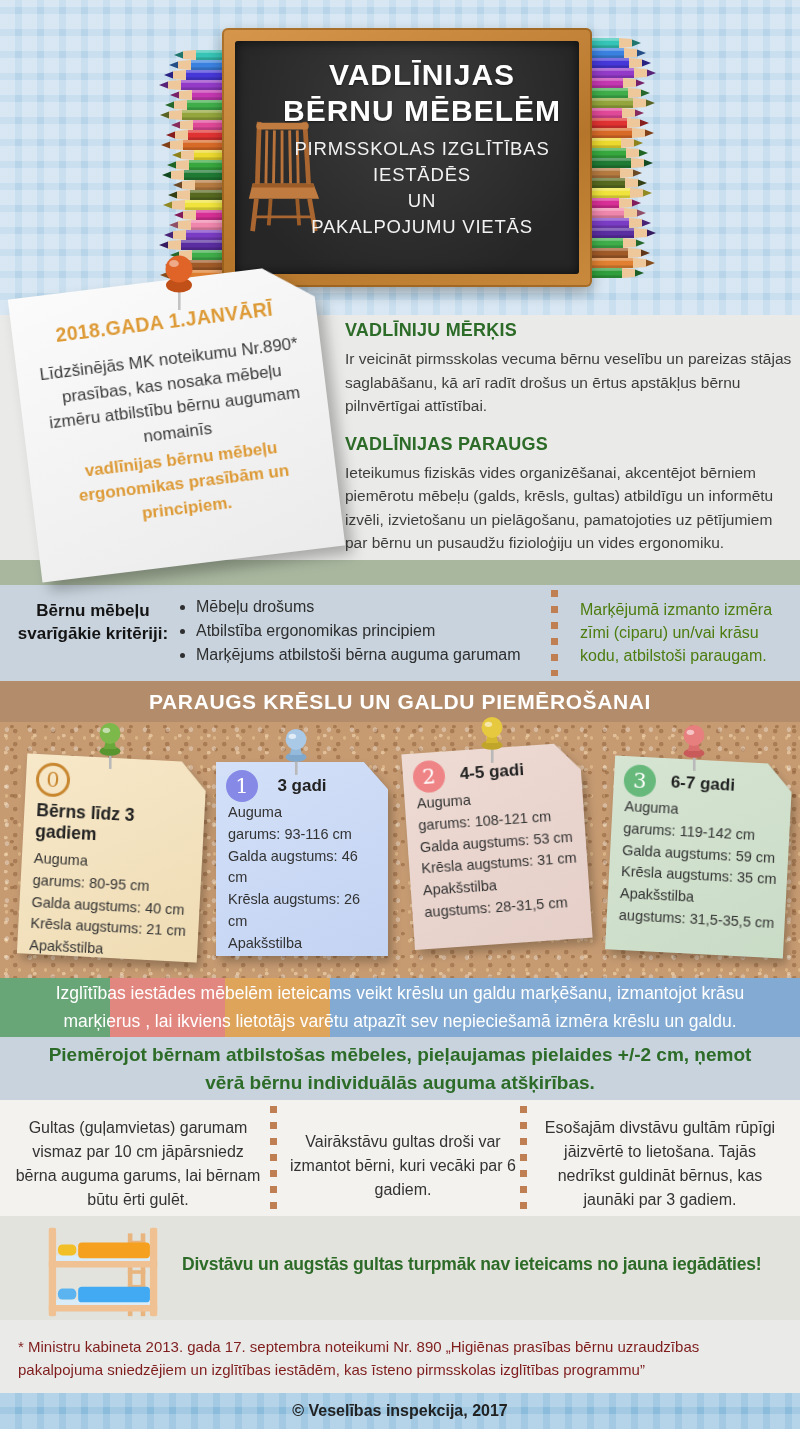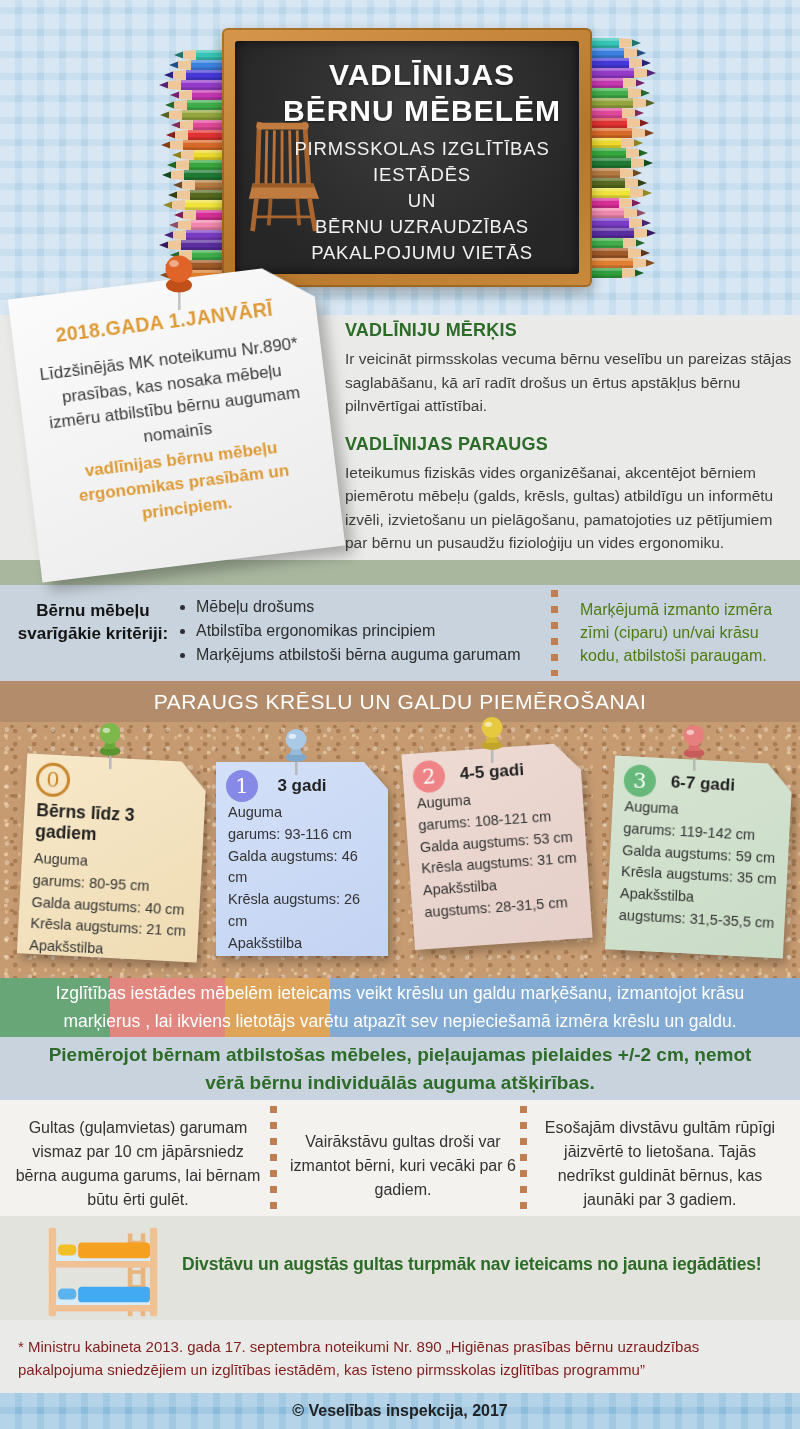--- a/index.html
+++ b/index.html
@@ -9,21 +9,21 @@
   
   .sec{position:absolute;left:0;width:800px;}
   .gingham{background-color:#b7d4e9;background-image:
      repeating-linear-gradient(0deg,rgba(255,255,255,.26) 0 15px,transparent 15px 22px),
      repeating-linear-gradient(90deg,rgba(255,255,255,.26) 0 15px,transparent 15px 22px);}
   .sec-top{top:0;height:315px;}
   .sec-intro{top:315px;height:245px;background:#eaeae8;}
   .strip-green{top:560px;height:25px;background:#a9b79f;}
   .sec-criteria{top:585px;height:96px;background:#c8d3dd;}
   .band-tan{top:681px;height:41px;background:#b28c6b;display:flex;align-items:center;justify-content:center;}
-  .band-tan .band-title{color:#fff;font-weight:normal;font-size:21px;letter-spacing:.6px;}
+  .band-tan .band-title{color:#fff;font-weight:bold;font-size:21px;letter-spacing:.6px;}
   .sec-cork{top:722px;height:256px;background-color:#c69b72;background-image:
      radial-gradient(circle at 30% 40%, rgba(255,255,255,.30) 0 2px, transparent 2.6px),
      radial-gradient(circle at 70% 20%, rgba(120,70,30,.38) 0 1.6px, transparent 2.1px),
      radial-gradient(circle at 20% 80%, rgba(255,235,200,.45) 0 1.6px, transparent 2.1px),
      radial-gradient(circle at 80% 70%, rgba(110,60,25,.32) 0 2px, transparent 2.6px),
      radial-gradient(circle at 50% 55%, rgba(235,200,150,.55) 0 1.5px, transparent 2px);
      background-size:23px 19px,17px 23px,29px 17px,19px 13px,13px 29px;}
   .banner4{top:978px;height:59px;}
   .banner4 .seg{position:absolute;top:0;height:59px;}
   .seg1{left:0;width:110px;background:#68a577;}
@@ -499,21 +499,20 @@
       </svg>
       <div class="board-text">
         <div class="bt-main">
           <div>VADLĪNIJAS</div>
           <div>BĒRNU MĒBELĒM</div>
         </div>
         <div class="bt-sub">
           <div>PIRMSSKOLAS IZGLĪTĪBAS</div>
           <div>IESTĀDĒS</div>
           <div>UN</div>
-          <div>BĒRNU UZRAUDZĪBAS</div>
           <div>PAKALPOJUMU VIETĀS</div>
         </div>
       </div>
     </div>
   </div>
 
   <div class="sec sec-intro"></div>
 
   <div class="note-wrap">
     <div class="note">

